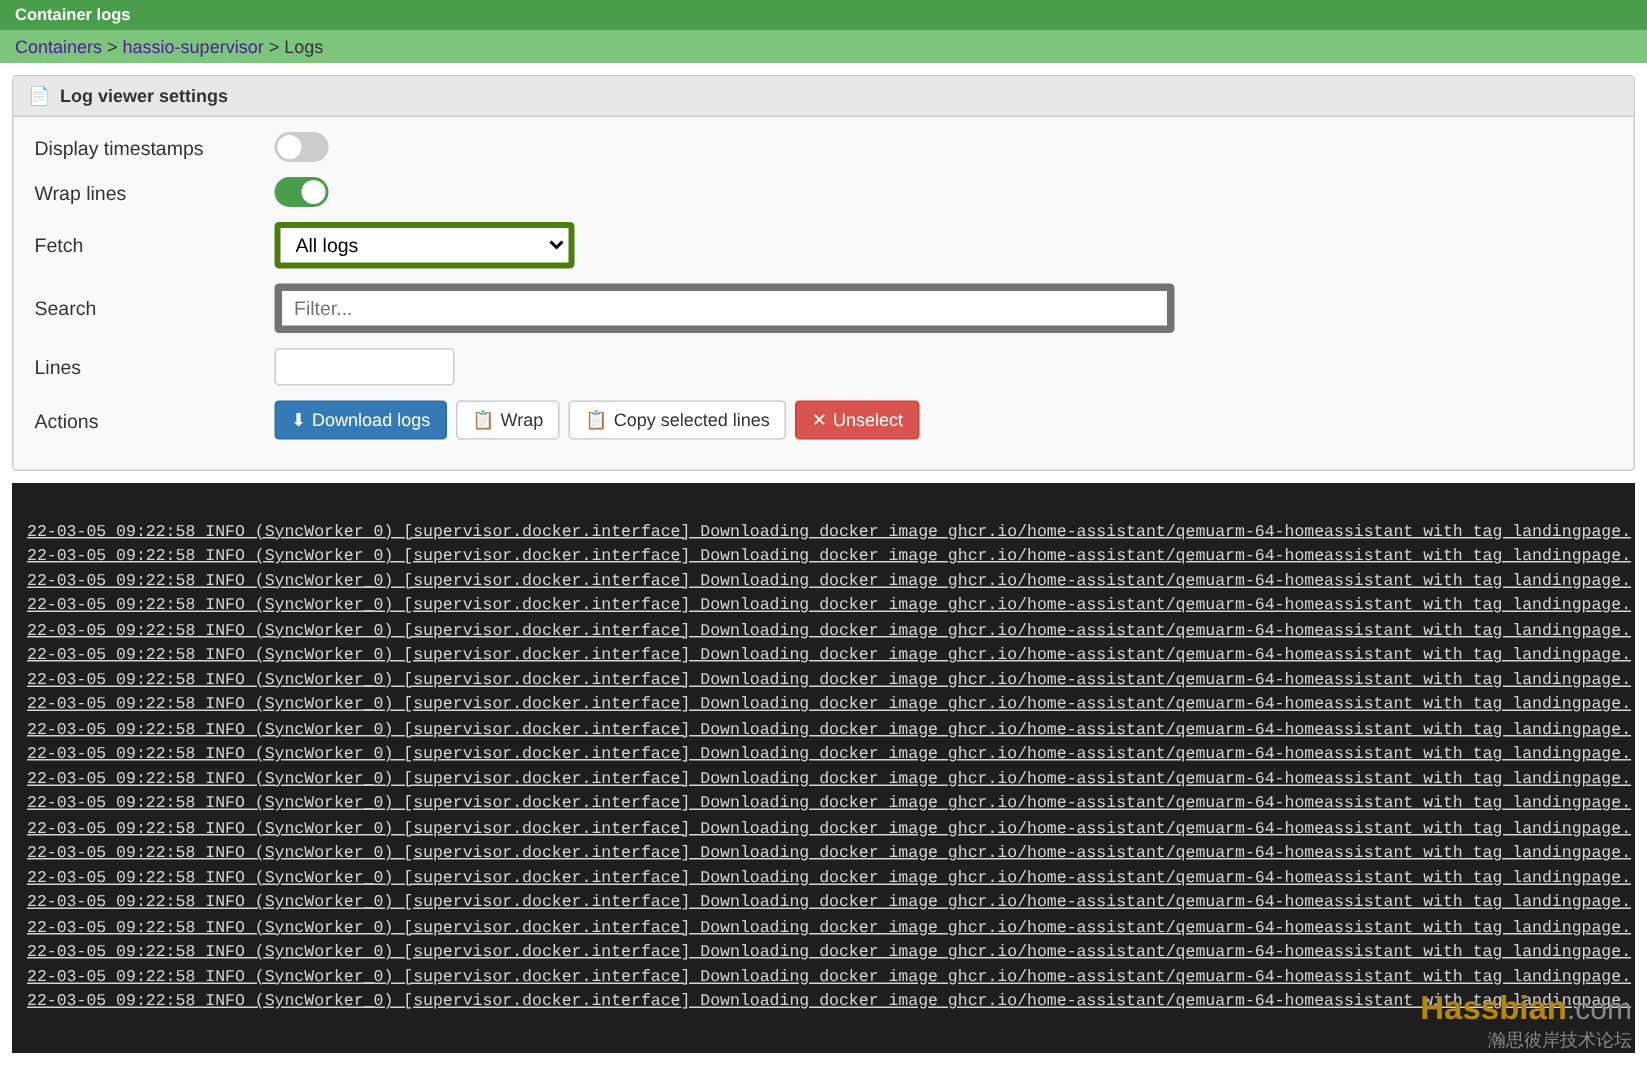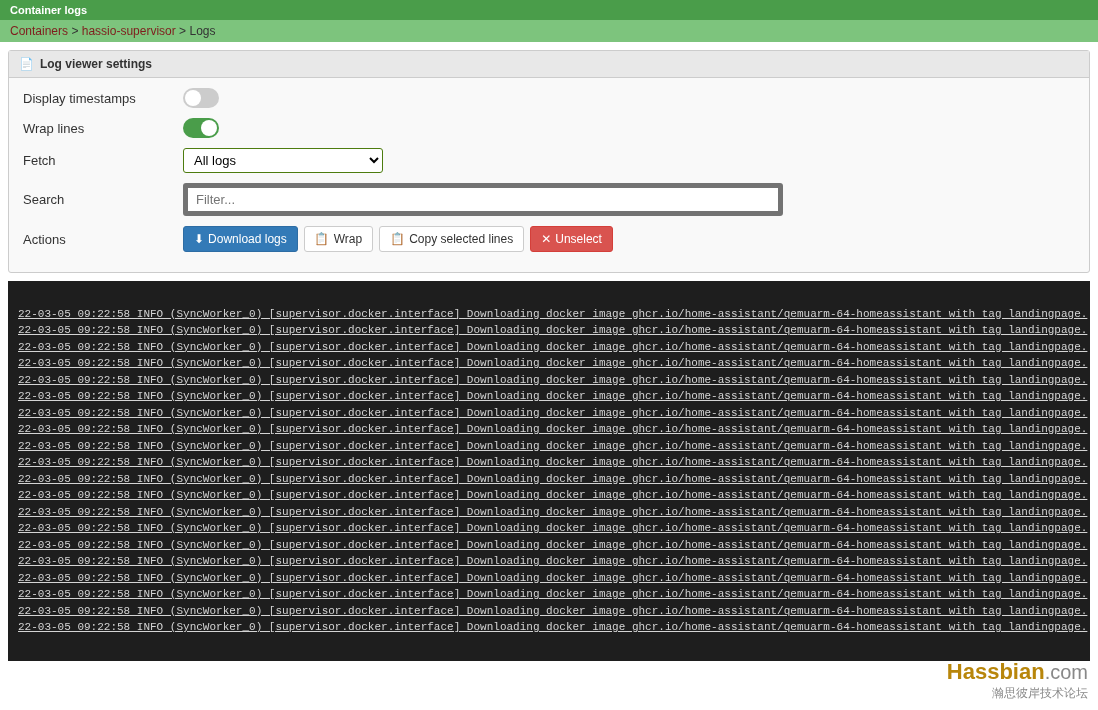--- a/index.html
+++ b/index.html
@@ -20,21 +20,21 @@
     .top-bar .title {
       font-weight: bold;
       color: #fff;
     }
     .breadcrumb {
       background: #7dc47d;
       padding: 4px 10px;
       font-size: 12px;
     }
     .breadcrumb a {
-      color: #7f1d1d;
+      color: #4c1d95;
       text-decoration: none;
     }
     .breadcrumb span { color: #333; }
 
     
     .settings-panel {
       border: 1px solid #ccc;
       margin: 8px;
       border-radius: 3px;
       background: #f9f9f9;
@@ -104,21 +104,21 @@
       transition: 0.2s;
     }
     .toggle.on .toggle-slider { background: #4a9d4a; }
     .toggle.on .toggle-slider:before { transform: translateX(16px); }
     .toggle.off .toggle-slider { background: #ccc; }
 
     
     .fetch-select {
       width: 200px;
       padding: 3px 6px;
-      border: 1px solid #4d7c0f;
+      border: 4px solid #4d7c0f;
       border-radius: 3px;
       font-size: 13px;
       background: #fff;
     }
 
     
     .search-input {
       width: 100%;
       max-width: 600px;
       padding: 4px 8px;
@@ -235,20 +235,26 @@
       </select>
     </div>
 
     <div class="setting-row">
       <div class="setting-label">
         <span>Search</span>
       </div>
       <input type="text" class="search-input" placeholder="Filter..." style="">
     </div>
 
+    <div class="setting-row">
+      <div class="setting-label">
+        <span>Lines</span>
+      </div>
+      <input type="text" class="lines-input" style="">
+    </div>
 
     <div class="setting-row">
       <div class="setting-label">
         <span>Actions</span>
       </div>
       <div class="actions-row">
         <button class="btn btn-primary">
           <span>⬇</span>
           <span>Download logs</span>
         </button>

